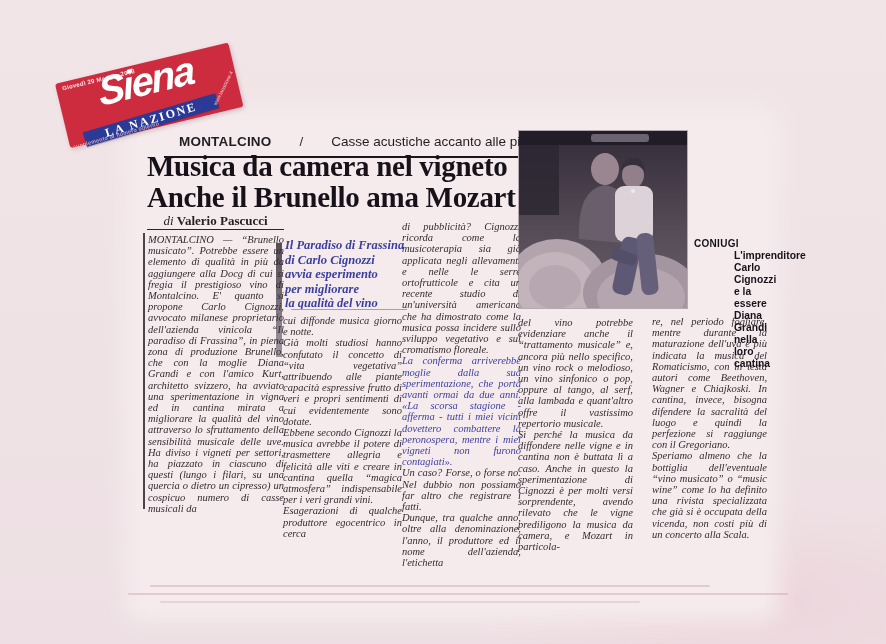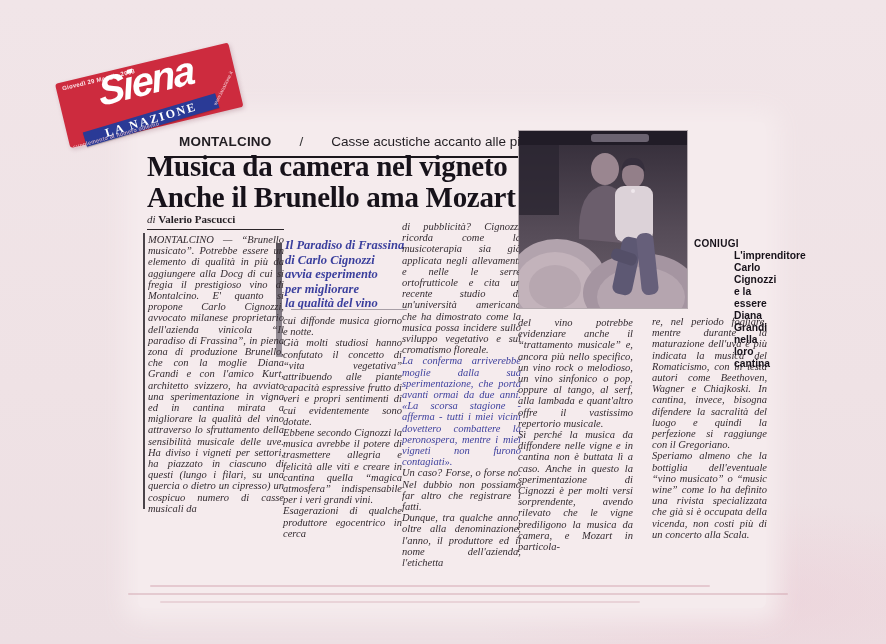--- a/index.html
+++ b/index.html
@@ -41,22 +41,22 @@
   .kicker-square{display:inline-block;width:9px;height:9px;background:#9094a0;margin-right:7px;}
   .kicker-place{font-weight:bold;letter-spacing:.2px;}
   .kicker-sep{margin:0 4px;color:#333;}
   .kicker-rule{position:absolute;left:164px;top:156px;width:354px;height:2px;background:#1b161c;}
 
   
   .headline{position:absolute;left:147px;top:151px;width:395px;margin:0;
     font:bold 29px/31px "Liberation Serif",serif;color:#17121a;letter-spacing:-.3px;}
 
   
-  .byline{position:absolute;left:147px;top:213px;width:137px;text-align:left;
-    font-size:11px;color:#241f24;}
+  .byline{position:absolute;left:147px;top:213px;width:137px;text-align:center;
+    font-size:13px;color:#241f24;}
   .byline b{font-weight:bold;}
   .byline-rule{position:absolute;left:147px;top:229px;width:137px;height:1px;background:#2b2529;}
   .col1-rule{position:absolute;left:143px;top:233px;width:1.5px;height:276px;background:#4a4349;}
 
   
   .article-col{position:absolute;text-align:justify;
     font:italic 10.5px/11.2px "Liberation Serif",serif;color:#332b30;}
   .article-col p{margin:0;}
   .article-col p.hl{color:var(--highlight-blue,#3c3f9d);}
   .col1{left:148px;top:234px;width:136px;}

